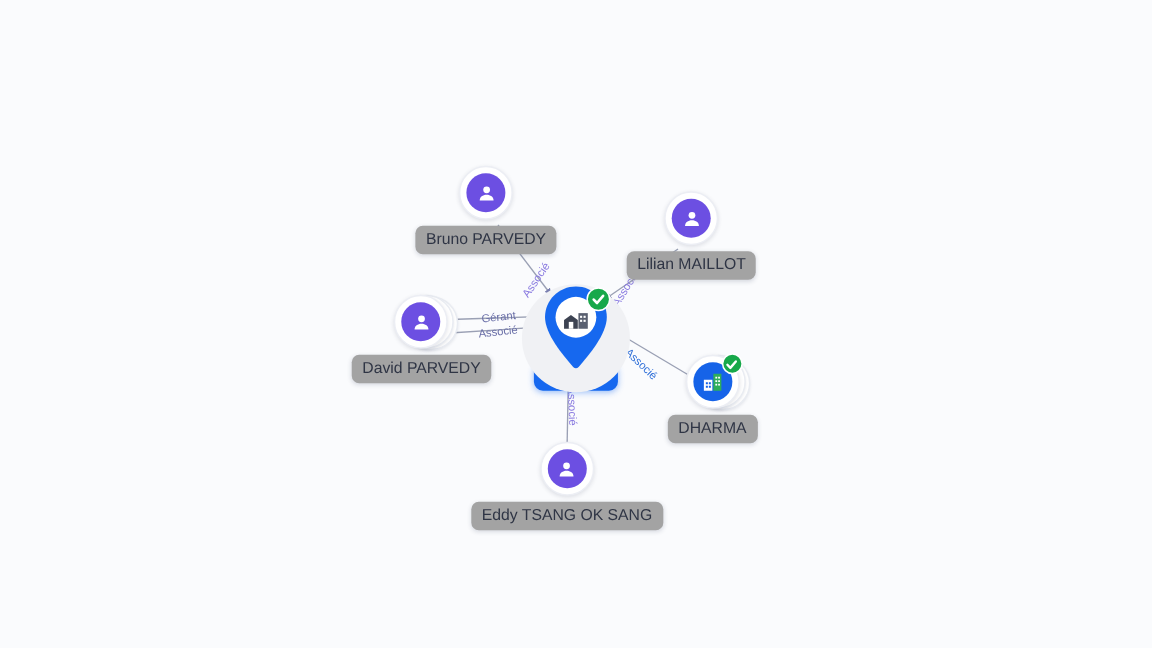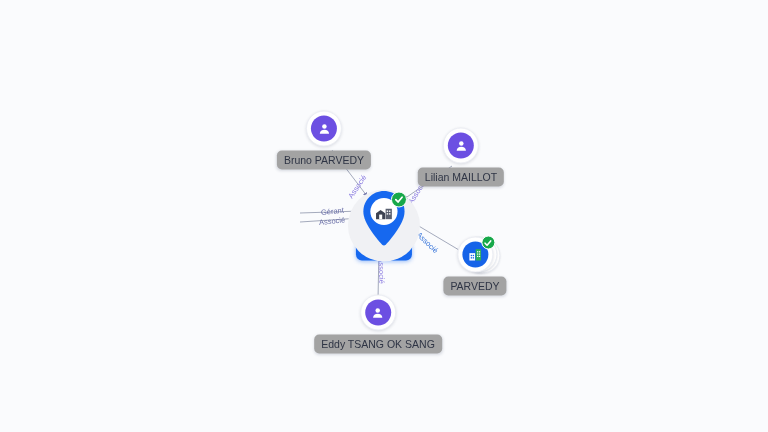--- a/index.html
+++ b/index.html
@@ -249,20 +249,35 @@
           <svg width="15" height="15" viewBox="0 0 24 24" fill="#ffffff">
             <circle cx="12" cy="8" r="3.6"></circle>
             <path d="M4.6 19.4c0-3.9 3.3-6.2 7.4-6.2s7.4 2.3 7.4 6.2z"></path>
           </svg>
         </div>
       </div>
     </div>
     <div class="node-label">Lilian MAILLOT</div>
   </div>
 
+  <div class="node" style="left:281px; top:226px;">
+    <div class="person-avatar-wrap">
+      <div class="stack-card s1"></div>
+      <div class="stack-card s2"></div>
+      <div class="person-avatar">
+        <div class="disc">
+          <svg width="15" height="15" viewBox="0 0 24 24" fill="#ffffff">
+            <circle cx="12" cy="8" r="3.6"></circle>
+            <path d="M4.6 19.4c0-3.9 3.3-6.2 7.4-6.2s7.4 2.3 7.4 6.2z"></path>
+          </svg>
+        </div>
+      </div>
+    </div>
+    <div class="node-label">David PARVEDY</div>
+  </div>
 
   <div class="node" style="left:475px; top:266px;">
     <div class="company-avatar-wrap">
       <div class="stack-card s1"></div>
       <div class="stack-card s2"></div>
       <div class="company-avatar">
         <div class="disc">
           <svg width="16" height="16" viewBox="0 0 24 24">
             <rect x="3" y="10" width="8.5" height="11" fill="#ffffff"></rect>
             <rect x="12.5" y="4" width="8" height="17" fill="#2fae5a"></rect>
@@ -278,21 +293,21 @@
             <rect x="17.3" y="14" width="1.8" height="1.8" fill="#ffffff"></rect>
           </svg>
         </div>
       </div>
       <div class="verified-badge">
         <svg width="9" height="9" viewBox="0 0 24 24" fill="none" stroke="#ffffff" stroke-width="4.2" stroke-linecap="round" stroke-linejoin="round">
           <path d="M4.5 12.5 L9.8 18 L19.5 6.5"></path>
         </svg>
       </div>
     </div>
-    <div class="node-label">PARVEDY</div>
+    <div class="node-label">DHARMA</div>
   </div>
 
   <div class="node" style="left:378px; top:324px;">
     <div class="person-avatar-wrap">
       <div class="person-avatar">
         <div class="disc">
           <svg width="15" height="15" viewBox="0 0 24 24" fill="#ffffff">
             <circle cx="12" cy="8" r="3.6"></circle>
             <path d="M4.6 19.4c0-3.9 3.3-6.2 7.4-6.2s7.4 2.3 7.4 6.2z"></path>
           </svg>

